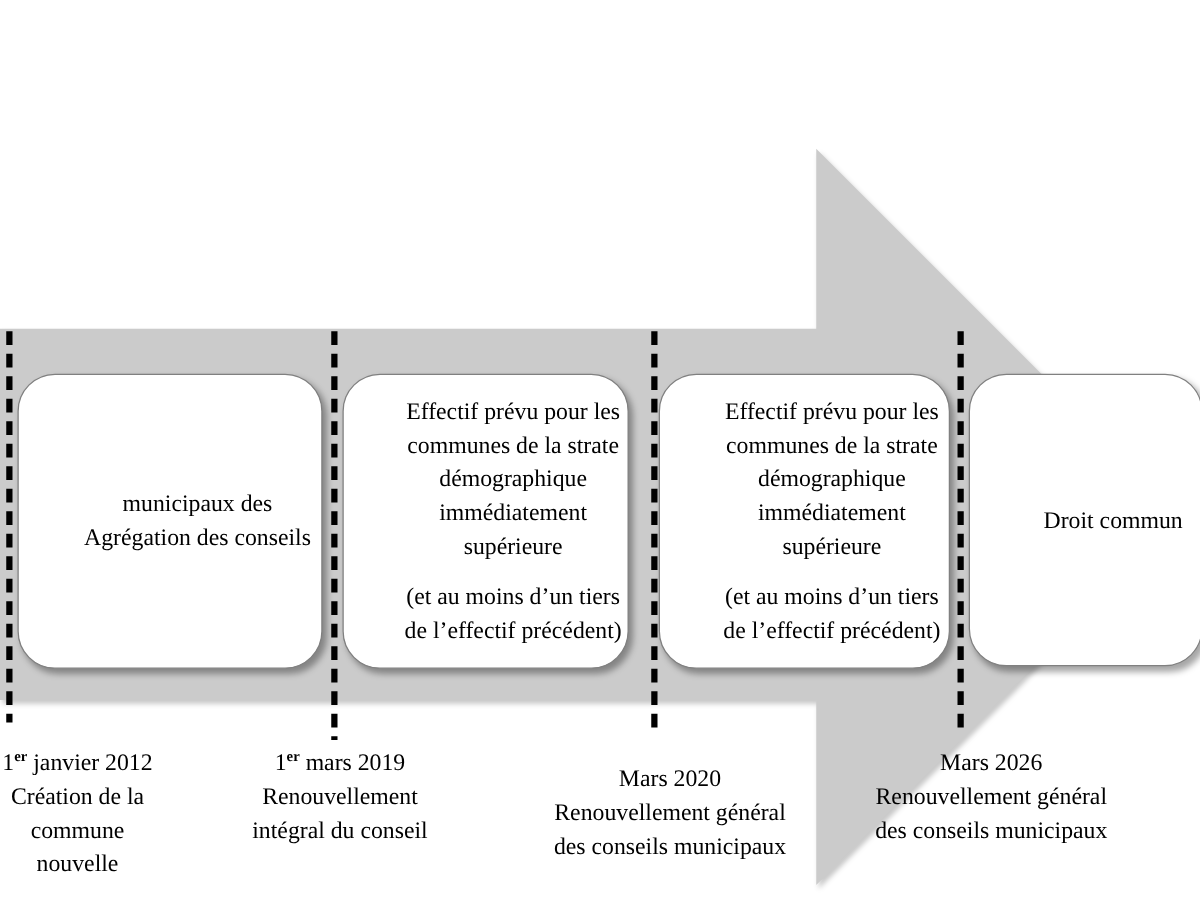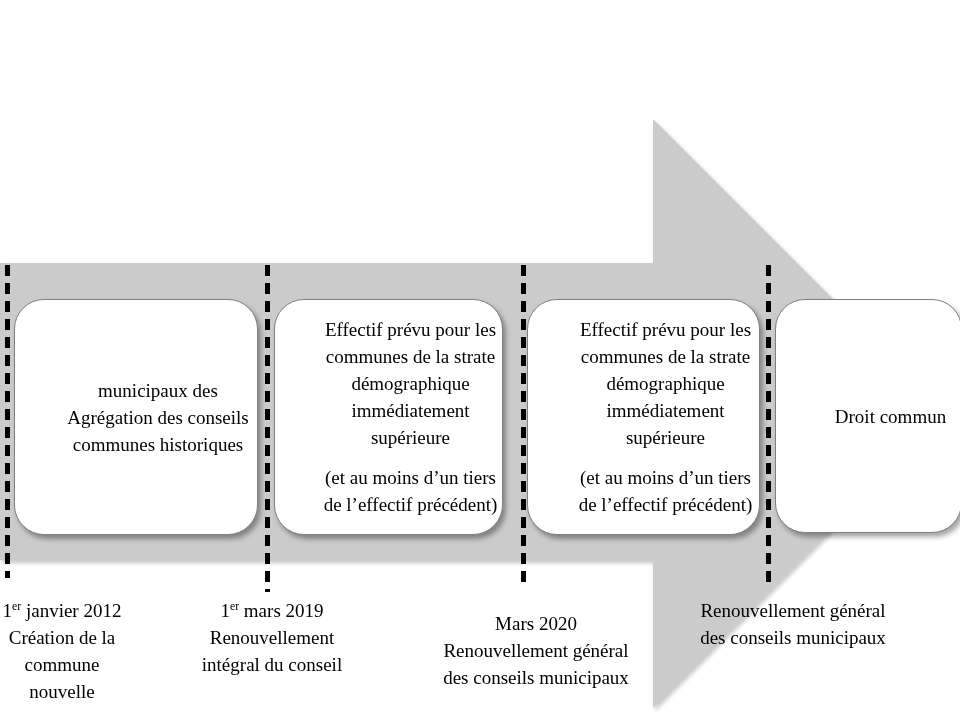--- a/index.html
+++ b/index.html
@@ -44,41 +44,41 @@
     position: absolute;
     top: 597px;
     text-align: center;
     font-size: 19px;
     line-height: 27px;
   }
   .m-date sup {
     font-size: 0.62em;
     vertical-align: super;
     line-height: 0;
+    font-weight: bold;
   }
   .m-desc div { white-space: nowrap; }
 </style>
 </head>
 <body>
 
 <div class="canvas">
 
   <svg class="arrow-svg" viewBox="0 0 960 720" aria-hidden="true">
     <polygon class="arrow-body" points="0,263 653,263 653,119 947,413 653,708 653,560 0,560" fill="#cbcbcb"></polygon>
     <line x1="7.5" y1="265" x2="7.5" y2="578" stroke-width="5" stroke-dasharray="11 7" stroke="#000000"></line>
     <line x1="267.5" y1="265" x2="267.5" y2="592" stroke-width="5" stroke-dasharray="11 7" stroke="#000000"></line>
     <line x1="523.5" y1="265" x2="523.5" y2="589" stroke-width="5" stroke-dasharray="11 7" stroke="#000000"></line>
     <line x1="768.5" y1="265" x2="768.5" y2="588" stroke-width="5" stroke-dasharray="11 7" stroke="#000000"></line>
   </svg>
 
   <div class="stage-box" style="left:14px; width:244px;">
     <div class="para">
         <div>municipaux des</div>
         <div>Agrégation des conseils</div>
-        <div>communes historiques</div>
       </div>
   </div>
 
   <div class="stage-box" style="left:274px; width:229px;">
     <div class="para">
         <div>Effectif prévu pour les</div>
         <div>communes de la strate</div>
         <div>démographique</div>
         <div>immédiatement</div>
         <div>supérieure</div>
@@ -128,19 +128,20 @@
 
   <div class="milestone" style="left:406px; width:260px;margin-top:13px;">
     <div class="m-date"><span>Mars 2020</span><sup></sup><span></span></div>
     <div class="m-desc">
         <div>Renouvellement général</div>
         <div>des conseils municipaux</div>
       </div>
   </div>
 
   <div class="milestone" style="left:663px; width:260px;">
+    <div class="m-date"><span>Mars 2026</span><sup></sup><span></span></div>
     <div class="m-desc">
         <div>Renouvellement général</div>
         <div>des conseils municipaux</div>
       </div>
   </div>
 
 </div>
 
 </body></html>

